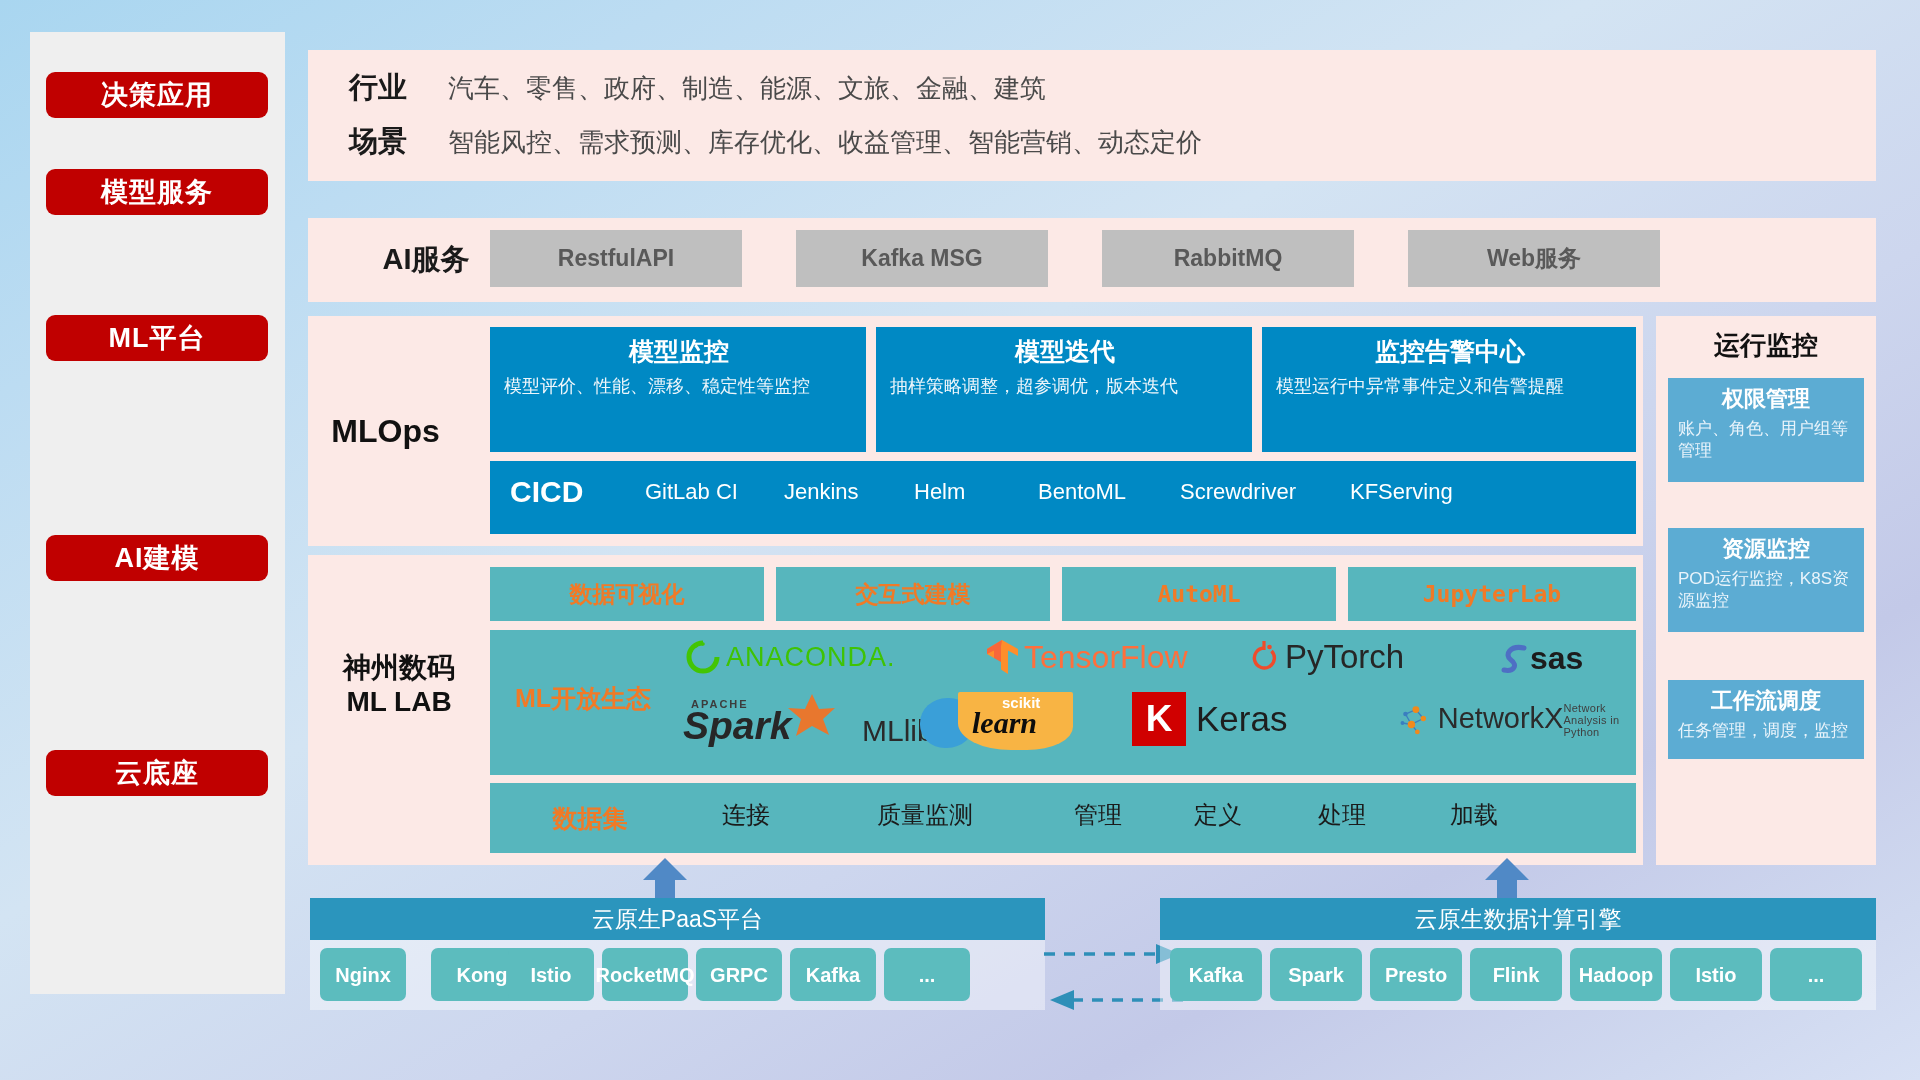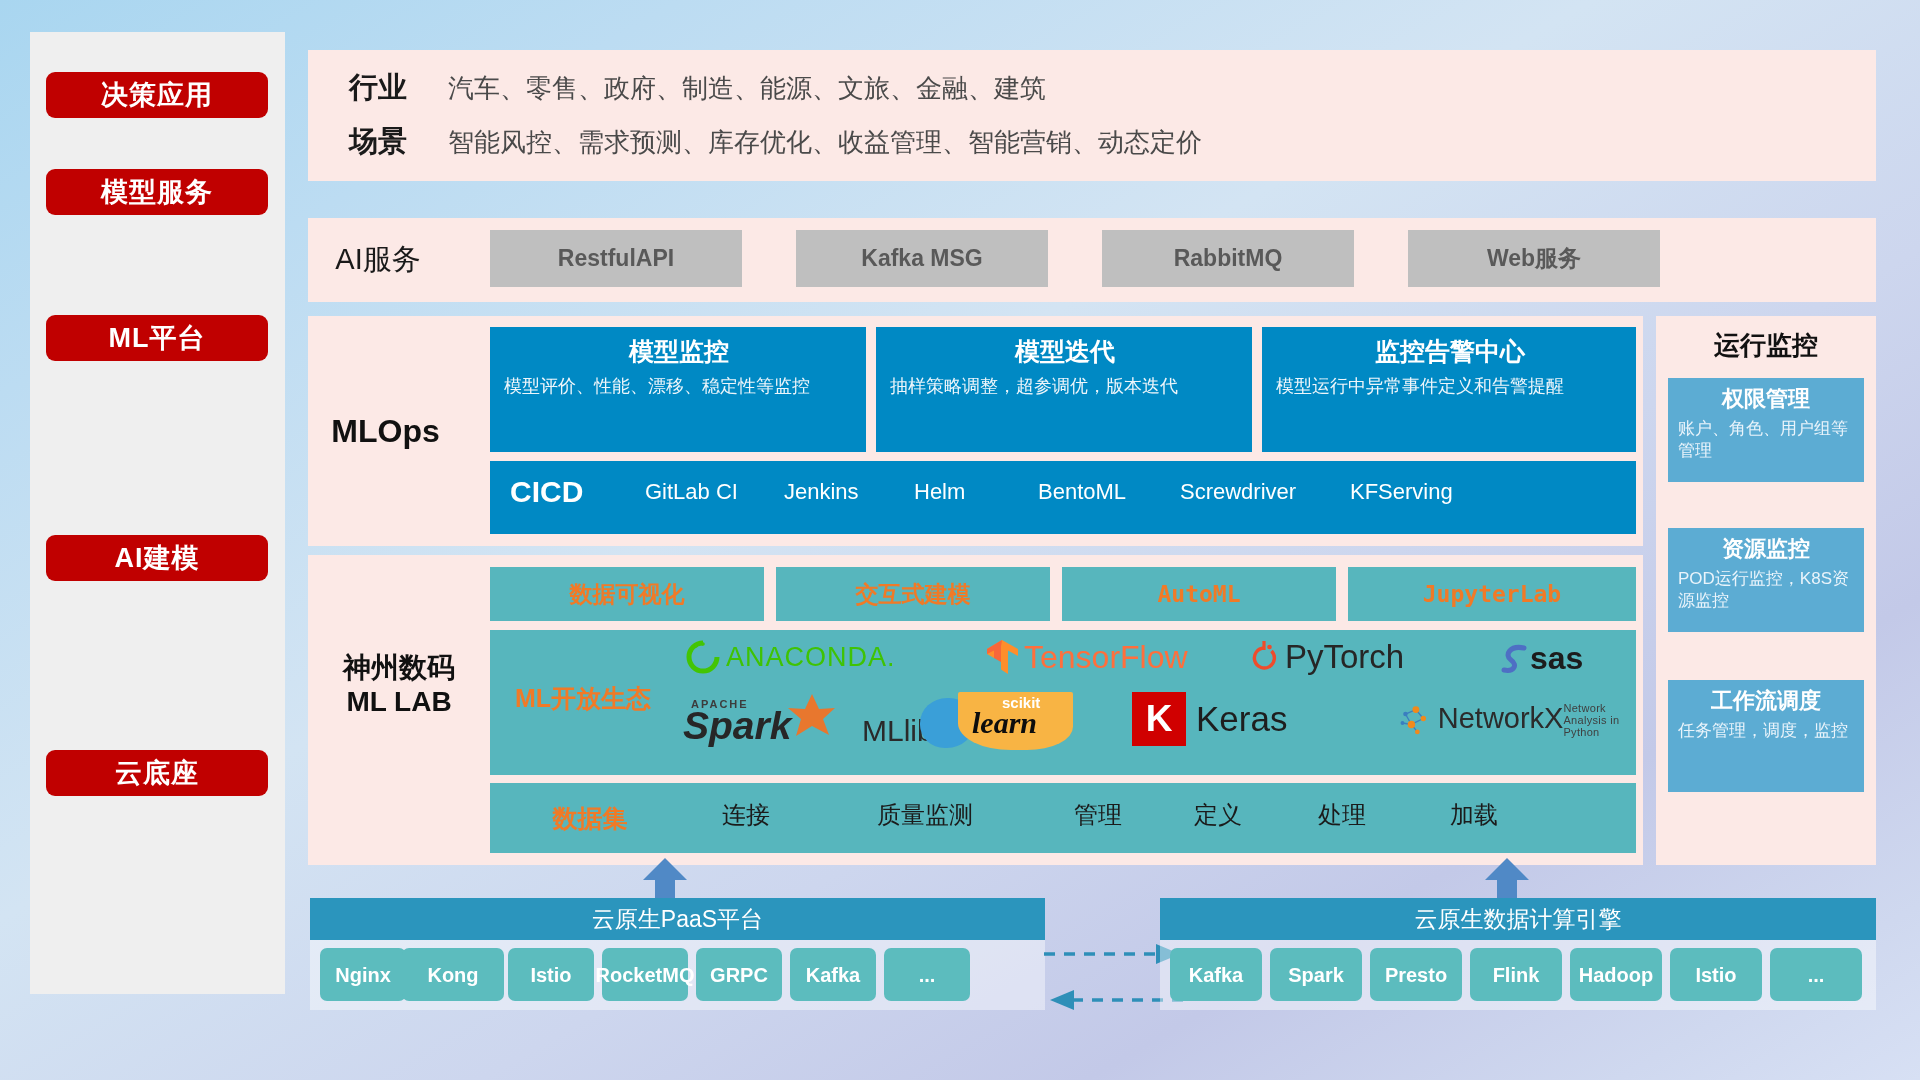--- a/index.html
+++ b/index.html
@@ -41,21 +41,21 @@
   }
   .app-val{font-size:26px;color:#4a4a4a;white-space:nowrap;}
 
   
   #row-aisvc{
     position:absolute;left:308px;top:218px;width:1568px;height:84px;
   }
   #aisvc-label{
     position:absolute;left:0;top:0;width:140px;height:84px;
     display:flex;align-items:center;justify-content:center;
-    font-size:29px;font-weight:normal;color:#1a1a1a;
+    font-size:29px;font-weight:bold;color:#1a1a1a;padding-left:48px;
   }
   .aisvc-btn{
     position:absolute;top:12px;height:57px;width:252px;
     display:flex;align-items:center;justify-content:center;
     font-size:23px;font-weight:bold;
   }
 
   
   #row-mlops{
     position:absolute;left:308px;top:316px;width:1335px;height:230px;
@@ -341,36 +341,36 @@
 <div id="right-panel" class="panel-pink">
   <div id="right-title">运行监控</div>
   <div class="rp-card" style="top:62px;height:104px">
     <div class="t">权限管理</div>
     <div class="d">账户、角色、用户组等管理</div>
   </div>
   <div class="rp-card" style="top:212px;height:104px">
     <div class="t">资源监控</div>
     <div class="d">POD运行监控，K8S资源监控</div>
   </div>
-  <div class="rp-card" style="top:364px;height:112px">
+  <div class="rp-card" style="top:364px;height:79px">
     <div class="t">工作流调度</div>
     <div class="d">任务管理，调度，监控</div>
   </div>
 </div>
 
 <div class="cloud-group" style="left:310px;top:858px;width:735px;height:160px">
   <div class="up-arrow" style="left:332px;top:0">
     <svg width="46" height="44" viewBox="0 0 46 44">
         <polygon points="23,0 45,22 33,22 33,44 13,44 13,22 1,22" fill="#5089c6"></polygon>
       </svg>
   </div>
   <div class="cloud-head">云原生PaaS平台</div>
   <div class="cloud-tray">
     <div class="cloud-chip" style="left:10px;width:86px">Nginx</div>
-    <div class="cloud-chip" style="left:92px;width:102px">Kong</div>
+    <div class="cloud-chip" style="left:121px;width:102px">Kong</div>
     <div class="cloud-chip" style="left:198px;width:86px">Istio</div>
     <div class="cloud-chip" style="left:292px;width:86px">RocketMQ</div>
     <div class="cloud-chip" style="left:386px;width:86px">GRPC</div>
     <div class="cloud-chip" style="left:480px;width:86px">Kafka</div>
     <div class="cloud-chip" style="left:574px;width:86px">...</div>
   </div>
 </div>
 
 <div id="dash-arrows">
   <svg width="150" height="78" viewBox="0 0 150 78">

